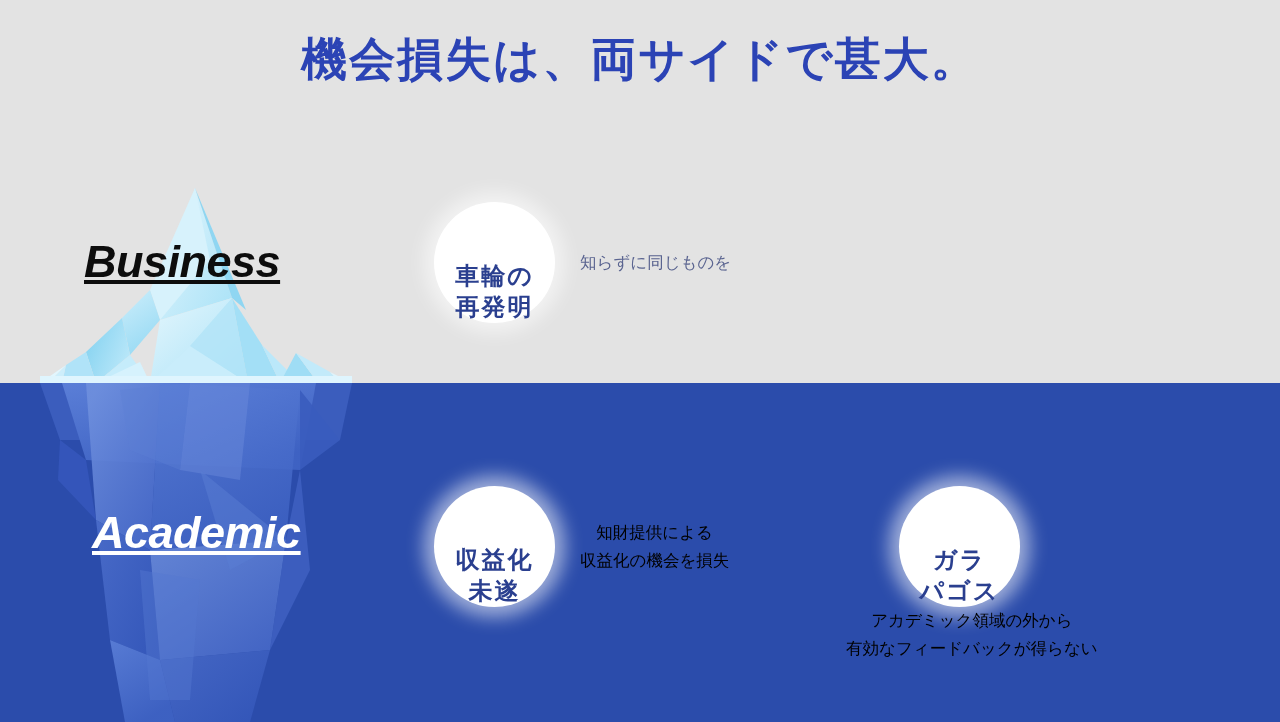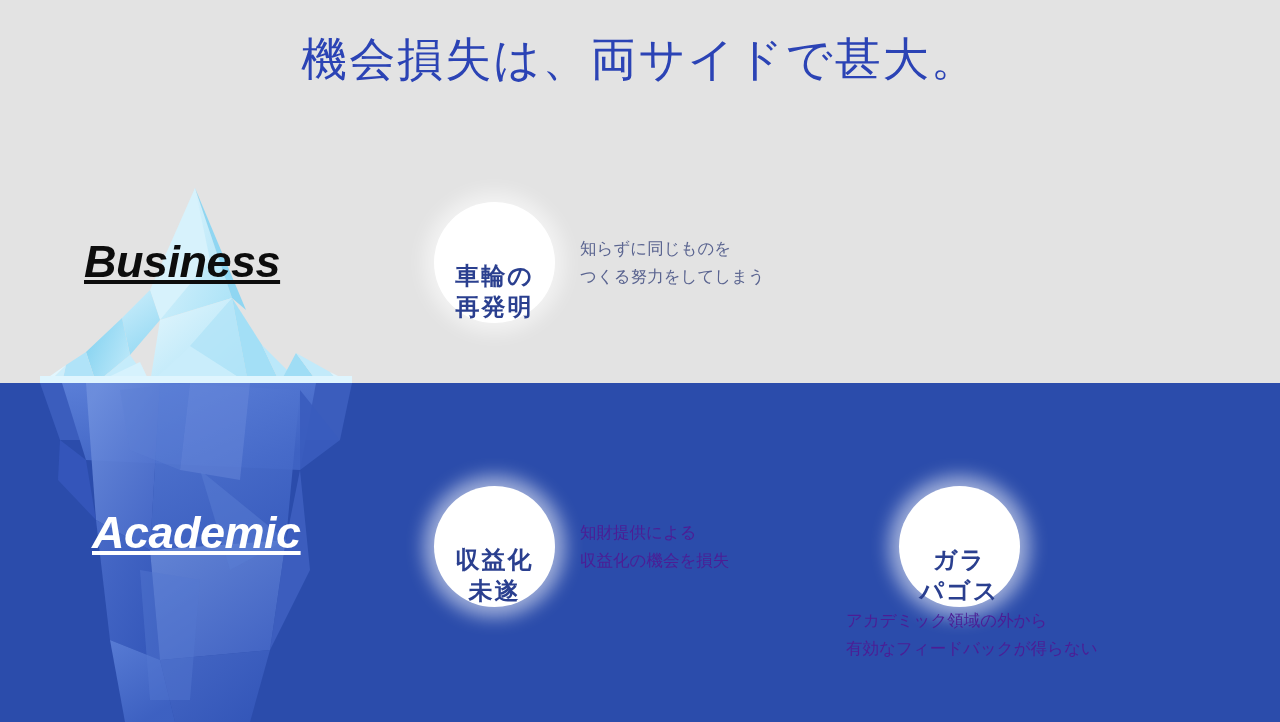--- a/index.html
+++ b/index.html
@@ -22,21 +22,21 @@
 
   #iceberg-art {
     position:absolute; left:0; top:140px; width:400px; height:582px;
     pointer-events:none;
   }
 
   .slide-title {
     position:absolute; left:0; top:34px; width:1280px;
     text-align:center;
     font-size:46px;
-    font-weight:normal;
+    font-weight:bold;
     color:#2b43b5;
     letter-spacing:2px;
     line-height:1.1;
     white-space:nowrap;
   }
 
   .side-label {
     position:absolute;
     font-size:45px;
     font-style:italic;
@@ -64,21 +64,21 @@
   }
 
   .bubble-desc {
     margin-left:25px;
     font-size:16.5px;
     line-height:1.68;
     white-space:nowrap;
   }
   .bubble-desc .dline { display:block; }
   .top-desc  { color:#5a6490; }
-  .bot-desc  { color:#4c1d95; }
+  .bot-desc  { color:#000000;text-align:center; }
 
   #grp-1 { left:434px; top:202px; }
   #grp-2 { left:821px; top:202px; }
   #grp-3 { left:434px; top:486px; }
   #grp-4 { left:821px; top:486px;flex-direction:column; }
 </style>
 </head>
 <body>
 
 <div id="slide">
@@ -166,21 +166,20 @@
   <div class="side-label business">Business</div>
   <div class="side-label academic">Academic</div>
 
   <div class="bubble-group" id="grp-1">
     <div class="bubble">
       <span class="line">車輪の</span>
       <span class="line">再発明</span>
     </div>
     <div class="bubble-desc top-desc">
       <span class="dline">知らずに同じものを</span>
-      <span class="dline">つくる努力をしてしまう</span>
     </div>
   </div>
 
 
   <div class="bubble-group" id="grp-3">
     <div class="bubble">
       <span class="line">収益化</span>
       <span class="line">未遂</span>
     </div>
     <div class="bubble-desc bot-desc">

